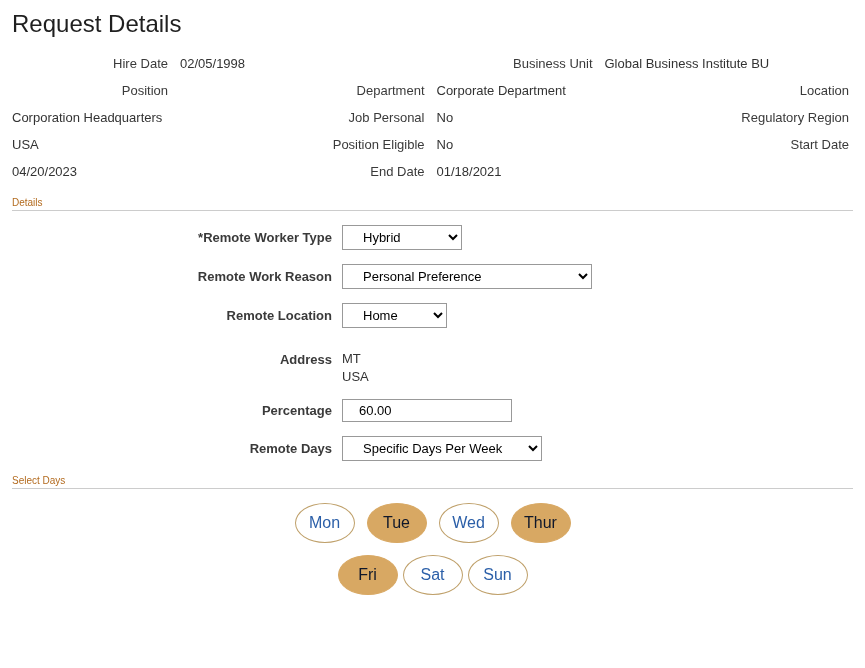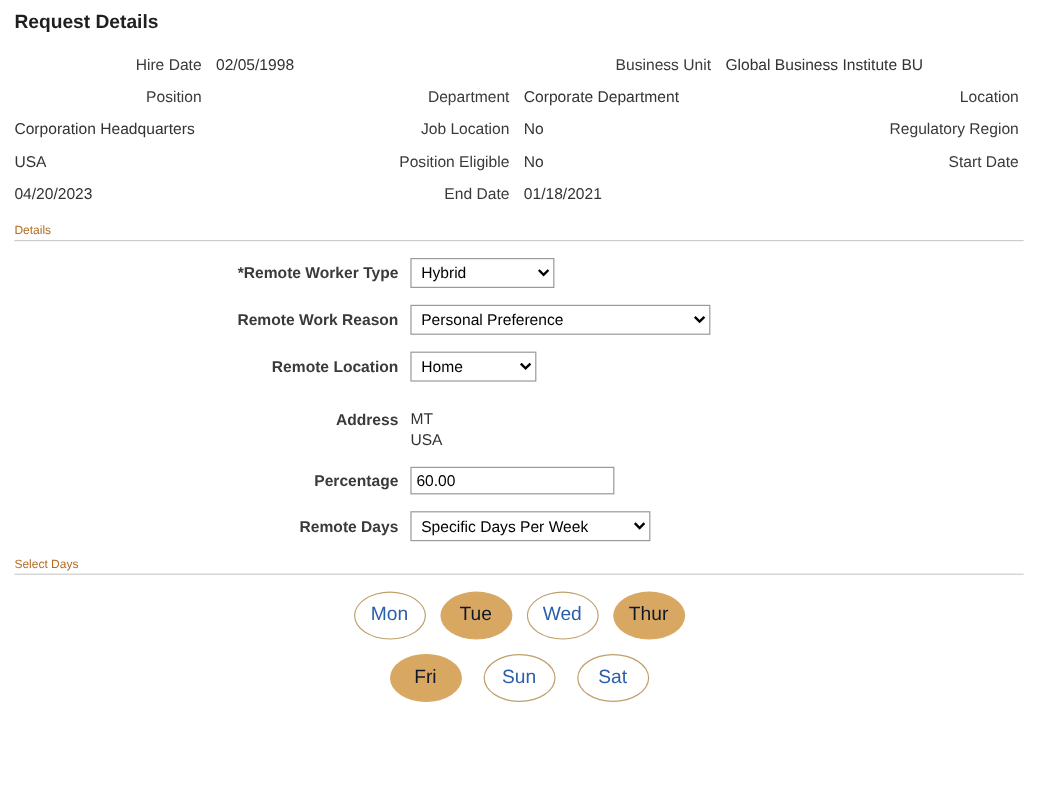--- a/index.html
+++ b/index.html
@@ -6,22 +6,22 @@
   body {
     margin: 0;
     padding: 8px 12px;
     font-family: Arial, Helvetica, sans-serif;
     font-size: 13px;
     color: #333;
     width: 865px;
     background: #fff;
   }
   h1.page-title {
-    font-size: 16px;
-    font-weight: bold;
+    font-size: 24px;
+    font-weight: normal;
     color: #1f1f1f;
     margin: 2px 0 18px 0;
   }
   .request-grid {
     display: grid;
     grid-template-columns: 160px 1fr 160px 1fr;
     column-gap: 8px;
     row-gap: 12px;
     margin-bottom: 18px;
   }
@@ -50,21 +50,21 @@
     margin-bottom: 14px;
   }
   .form-label {
     text-align: right;
     font-weight: bold;
     color: #3a3a3a;
   }
   select, input[type="text"] {
     font-family: inherit;
     font-size: 13px;
-    padding: 3px 4px;
+    padding: 3px 16px;
     border: 1px solid #999;
     background: #fff;
   }
   select.short { width: 120px; }
   select.med { width: 250px; }
   select.wide { width: 200px; }
   input.short { width: 170px; }
   .addr-block { line-height: 1.35; }
   .days-wrap {
     display: flex;
@@ -88,40 +88,40 @@
   }
   .day-pill.unselected {
     background: #fff;
     color: #2b5fa8;
   }
   .day-pill.selected {
     background: #d8a863;
     color: #0f172a;
     border-color: #d8a863;
   }
-  .days-row2 { width:100%; display:flex; justify-content:center; gap:18px; }
+  .days-row2 { width:100%; display:flex; justify-content:center; gap:5px; }
 </style>
 </head>
 <body>
 
 <h1 class="page-title">Request Details</h1>
 
 <div class="request-grid">
   <div class="label">Hire Date</div>
   <div class="value">02/05/1998</div>
   <div class="label">Business Unit</div>
   <div class="value">Global Business Institute BU</div>
 
   <div class="label">Position</div>
   <div class="label">Department</div>
   <div class="value">Corporate Department</div>
 
   <div class="label">Location</div>
   <div class="value">Corporation Headquarters</div>
-  <div class="label">Job Location</div>
+  <div class="label">Job Personal</div>
   <div class="value">No</div>
 
   <div class="label">Regulatory Region</div>
   <div class="value">USA</div>
   <div class="label">Position Eligible</div>
   <div class="value">No</div>
 
   <div class="label">Start Date</div>
   <div class="value">04/20/2023</div>
   <div class="label">End Date</div>
@@ -194,19 +194,19 @@
       <span>Wed</span>
     </div>
   <div class="day-pill selected">
       <span>Thur</span>
     </div>
   <div class="days-row2">
     <div class="day-pill selected">
         <span>Fri</span>
       </div>
     <div class="day-pill unselected">
+        <span>Sat</span>
+      </div>
+    <div class="day-pill unselected">
         <span>Sun</span>
       </div>
-    <div class="day-pill unselected">
-        <span>Sat</span>
-      </div>
   </div>
 </div>
 
 </body></html>

